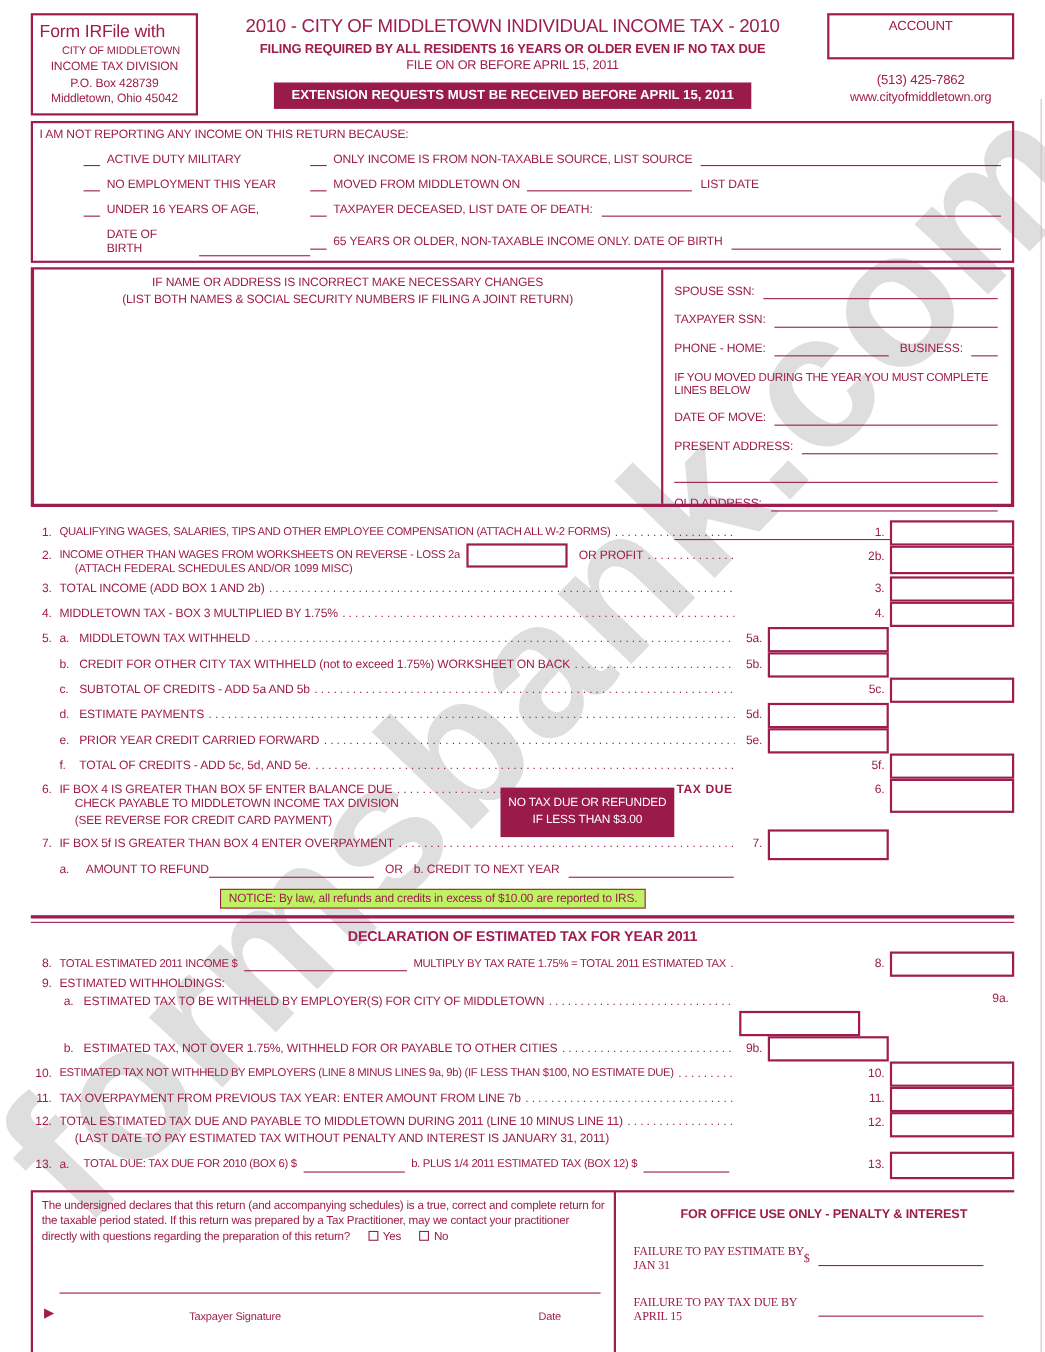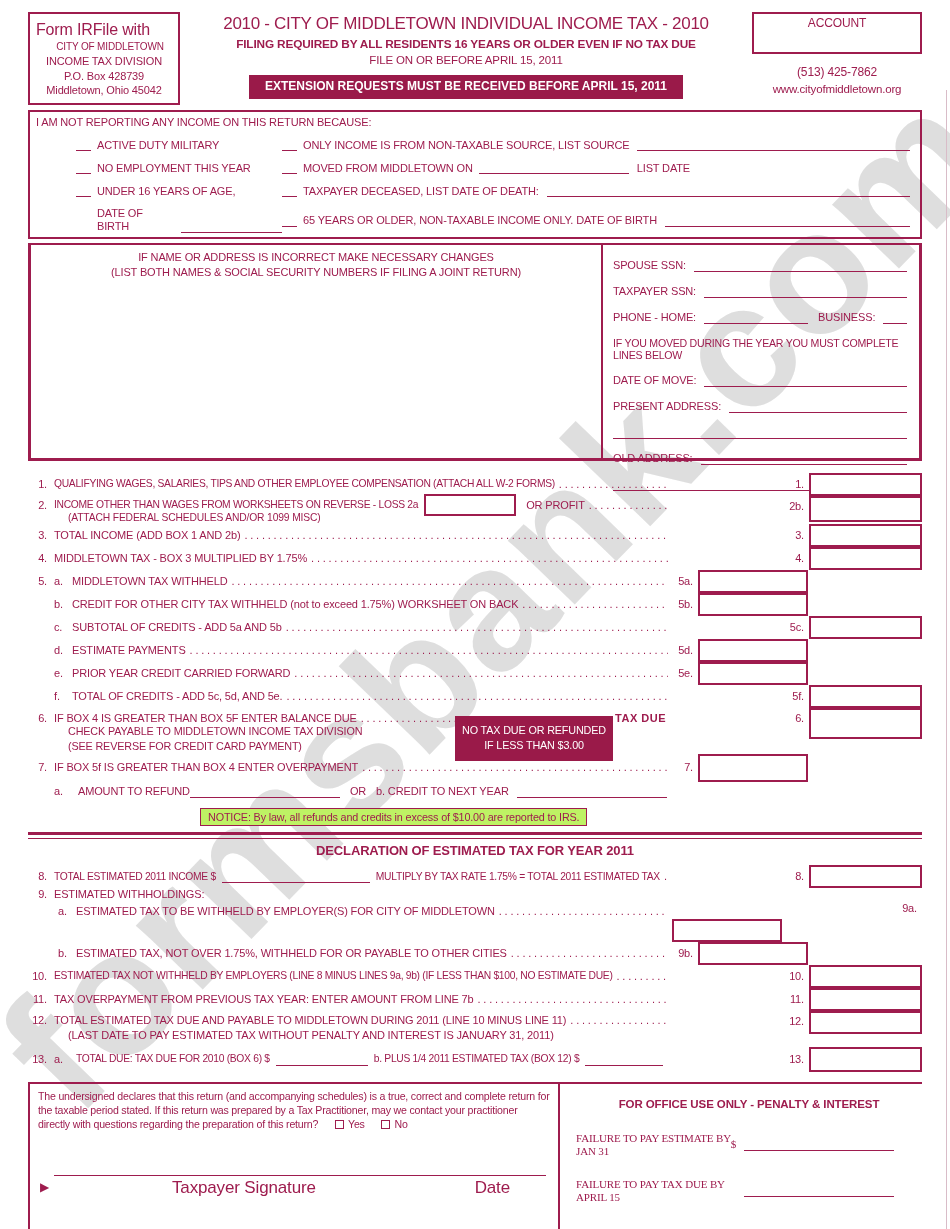--- a/index.html
+++ b/index.html
@@ -94,21 +94,21 @@
   .drule { border-top: 3px solid #9e1c4e; border-bottom: 1.6px solid #9e1c4e; height: 7px; margin-top: 6px; }
   .decl-title { text-align: center; font-weight: bold; font-size: 13px; margin: 5px 0 6px; }
 
   
   .bottom { display: flex; margin-top: 10px; align-items: stretch; }
   .sigbox { width: 532px; border: 2.5px solid #9e1c4e; padding: 6px 8px 10px; position: relative; height: 212px; flex: none; }
   .para { font-size: 10.6px; line-height: 1.32; letter-spacing: -0.2px; }
   .sigrow { position: relative; margin-left: 16px; margin-right: 4px; }
   .arrow { position: absolute; left: -14px; bottom: 2px; font-size: 12px; }
   .sline { border-bottom: 1.8px solid #9e1c4e; height: 10px; }
-  .siglabels { display: flex; font-size: 17px; margin-top: 2px; }
+  .siglabels { display: flex; font-size: 10px; margin-top: 16px; }
   .officecol { flex: 1; border-top: 2.5px solid #9e1c4e; padding: 14px 0 0 16px; }
   .otitle { text-align: center; font-weight: bold; font-size: 11.5px; letter-spacing: -0.1px; }
   .orow { display: flex; align-items: center; margin-top: 21px; font-size: 11px; font-family: Liberation Serif, serif; }
   .orow .obl { width: 150px; border-bottom: 1.2px solid #9e1c4e; height: 12px; margin-right: 28px; flex: none; }
   .orow .dsign { margin-left: auto; margin-right: 8px; }
   .orow .nodsign { margin-left: auto; }
 </style>
 </head>
 <body>
 

